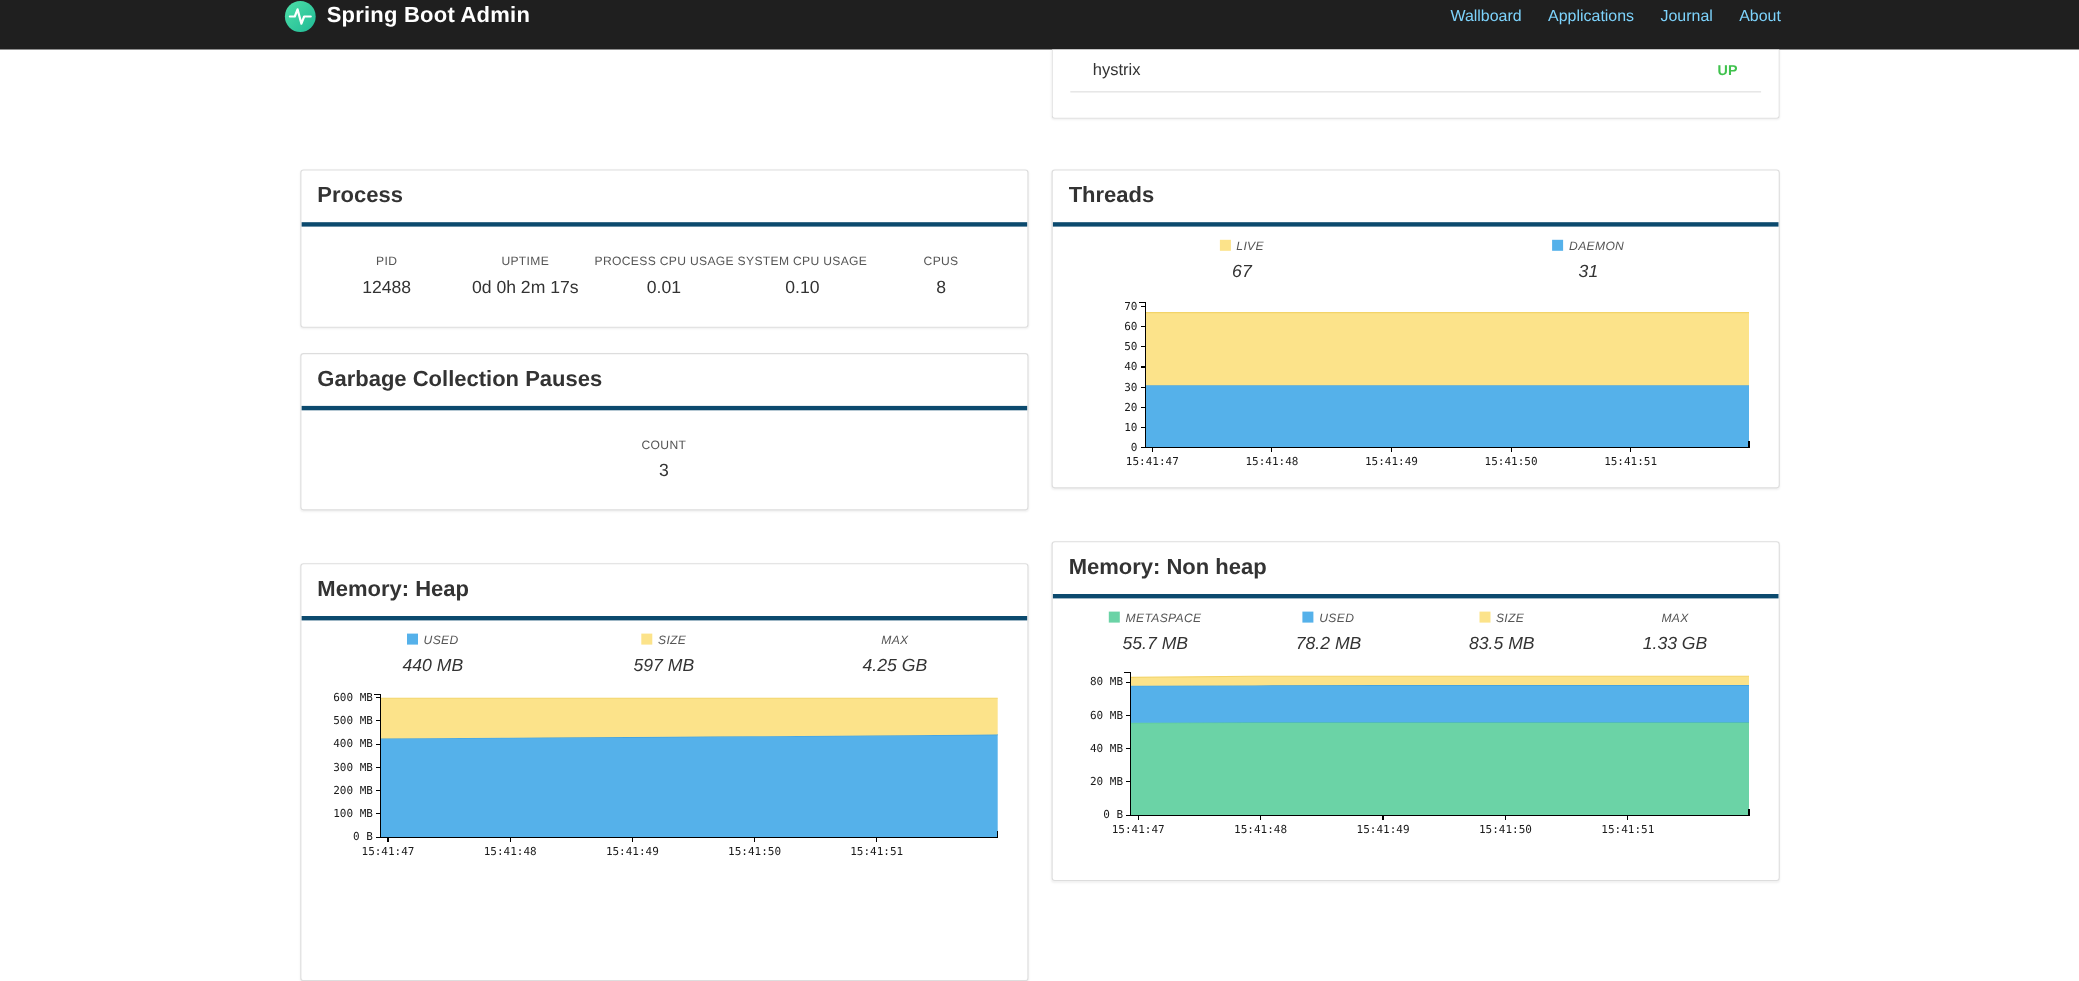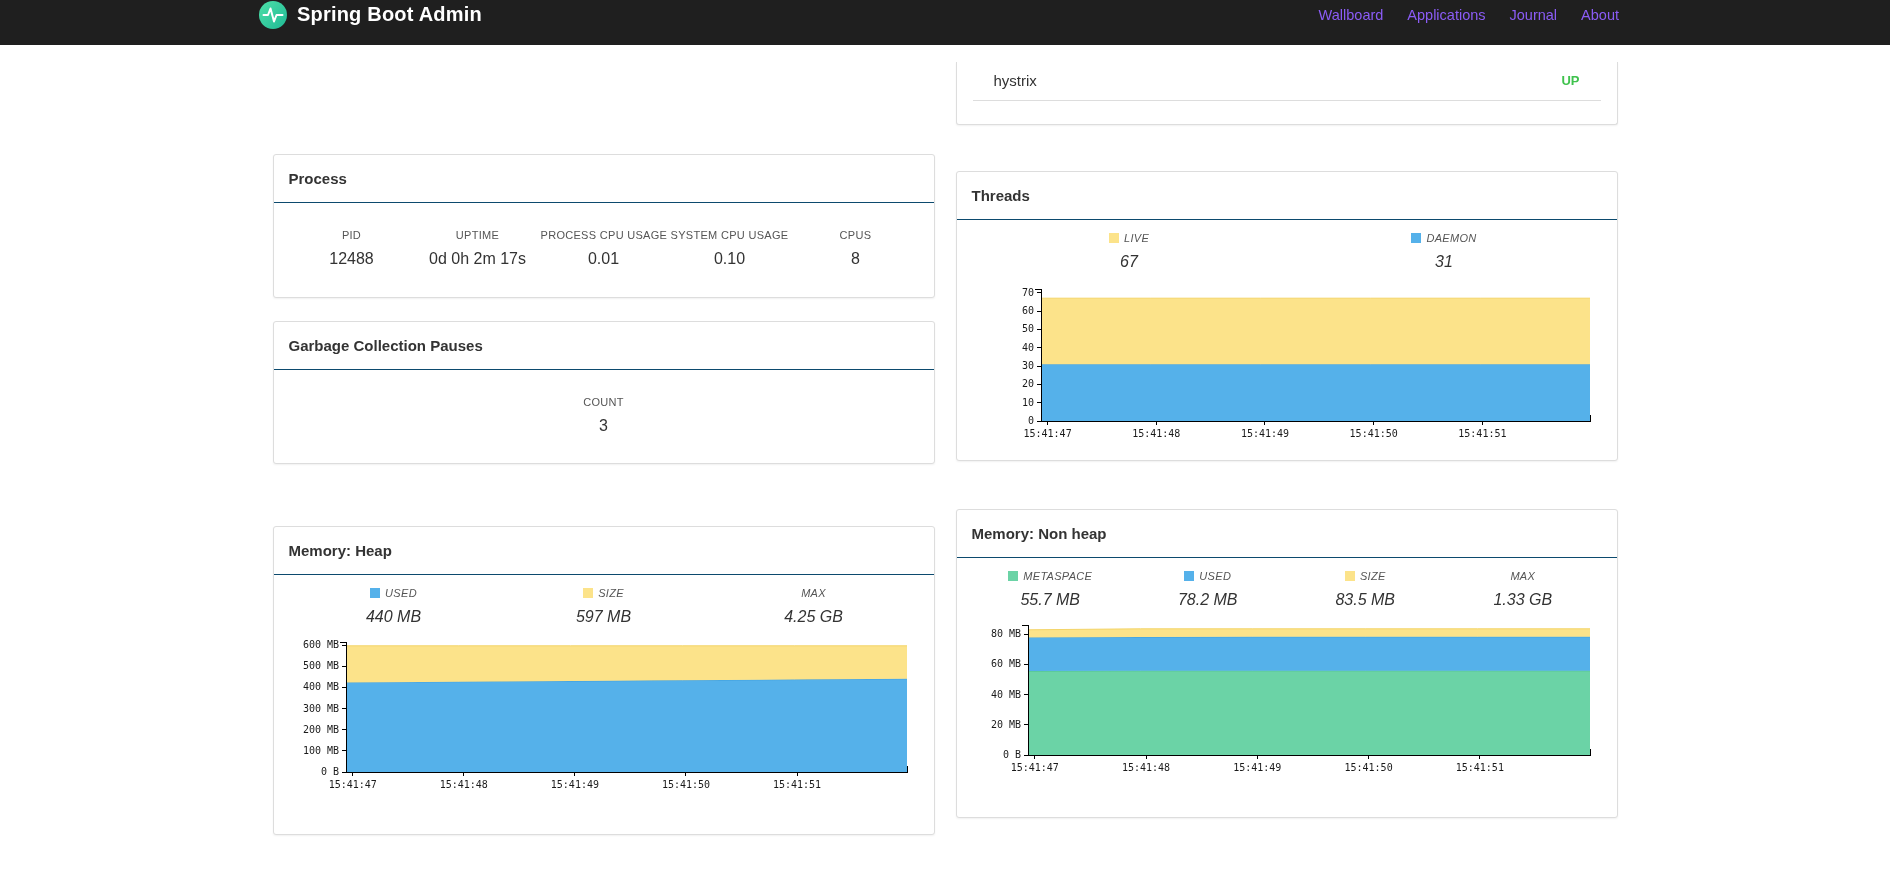--- a/index.html
+++ b/index.html
@@ -24,54 +24,54 @@
     align-items: center;
     gap: 9px;
     text-decoration: none;
     color: #ffffff;
     font-size: 20px;
     font-weight: 700;
     letter-spacing: 0.2px;
   }
   .nav-links { display: flex; gap: 24px; }
   .nav-link {
-    color: #8b5cf6;
+    color: #7dd3fc;
     font-size: 14.5px;
     text-decoration: none;
   }
 
   
   .container {
     width: 1345px;
     margin: 0 auto;
     display: flex;
     gap: 21px;
   }
-  .col { flex: 1; display: flex; flex-direction: column; min-width: 0; justify-content: center; }
+  .col { flex: 1; display: flex; flex-direction: column; min-width: 0; }
 
   .panel {
     background: #ffffff;
     border: 1px solid #ddd;
     border-radius: 3px;
     box-shadow: 0 1px 2px rgba(0,0,0,0.06);
     overflow: hidden;
   }
   .panel-heading {
     padding: 14px 15px;
-    border-bottom: 1px solid #0c4a6e;
-    font-size: 15px;
+    border-bottom: 4px solid #0c4a6e;
+    font-size: 20px;
     font-weight: 700;
     color: #333;
     line-height: 19px;
   }
 
   
   .panel-process { margin-top: 109px; height: 144px; }
   .panel-gc { margin-top: 23px; height: 143px; }
-  .panel-heap { margin-top: 62px; height: 309px; }
+  .panel-heap { margin-top: 48px; height: 380px; }
 
   
   .status-panel {
     height: 63px;
     border-top: none;
     border-radius: 0 0 3px 3px;
   }
   .panel-threads { margin-top: 46px; height: 290px; }
   .panel-nonheap { margin-top: 48px; height: 309px; }
 

